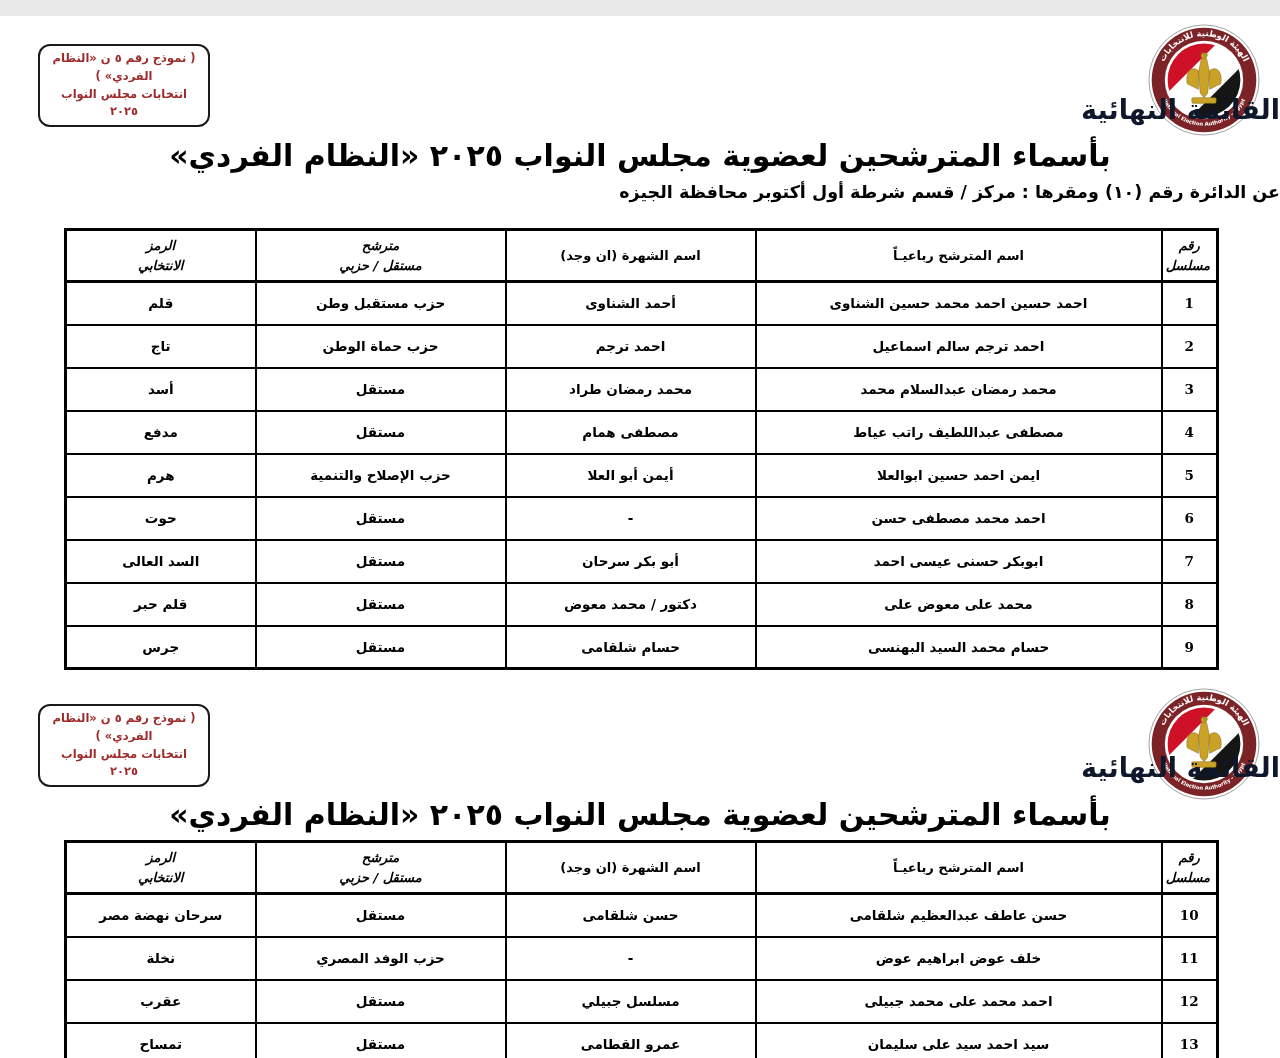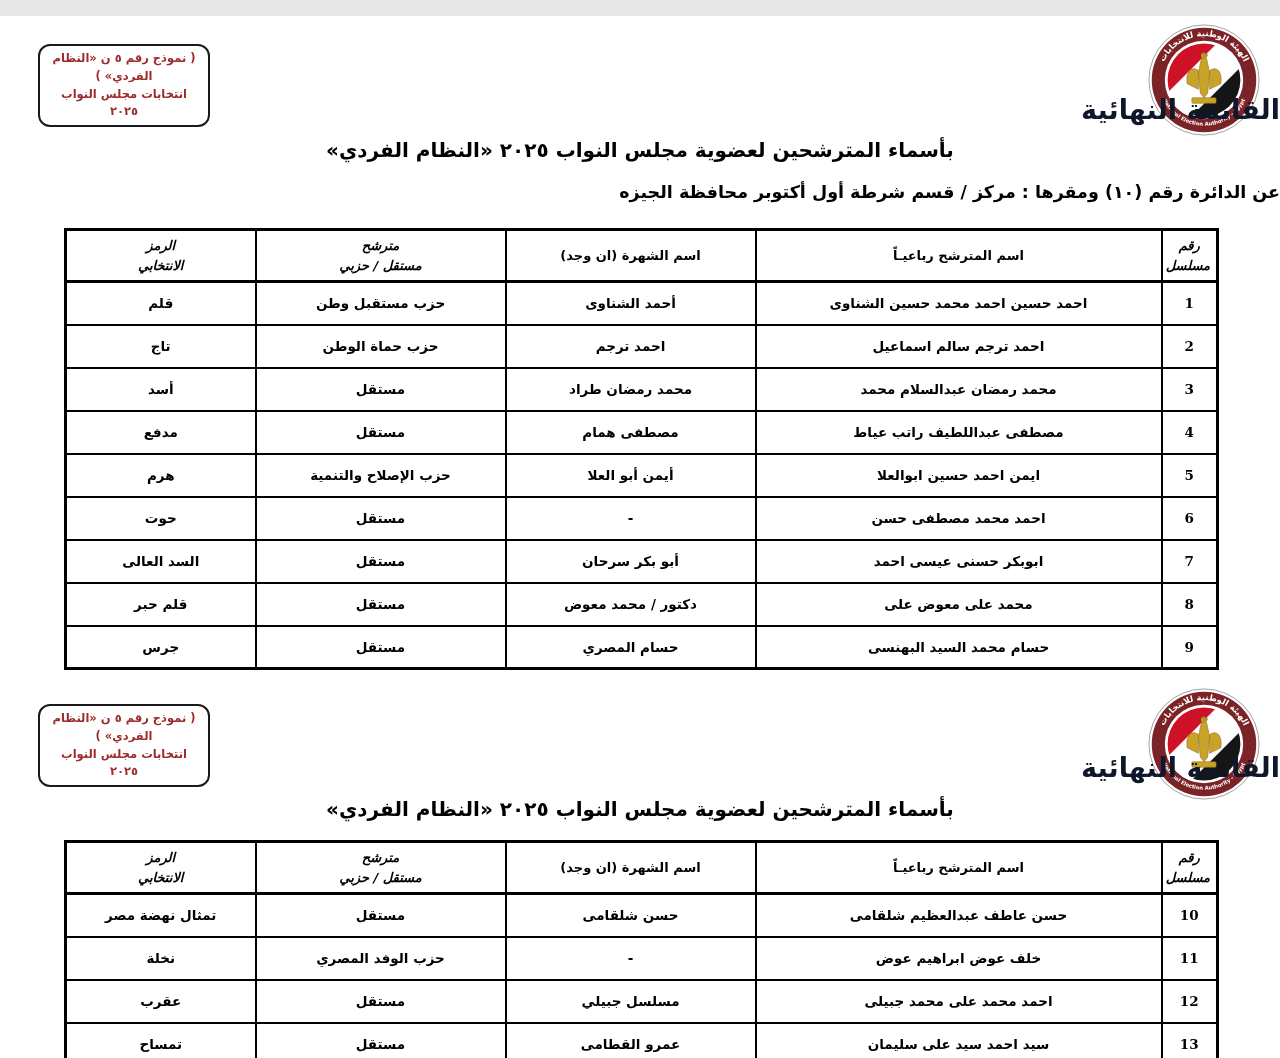--- a/index.html
+++ b/index.html
@@ -24,21 +24,21 @@
   .logo-2 { left:1148px; top:672px; }
   
   .title-red {
     position:absolute; left:0; width:100%; text-align:right;
     color:#0f172a; font-weight:bold; font-size:27px; direction:rtl;
   }
   .title-1 { top:78px; }
   .title-2 { top:736px; }
   .subtitle {
     position:absolute; left:0; width:100%; text-align:center;
-    color:#000; font-weight:bold; font-size:20px; direction:rtl;
+    color:#000; font-weight:bold; font-size:30px; direction:rtl;
   }
   .subtitle-1 { top:122px; }
   .subtitle-2 { top:781px; }
   .district-line {
     position:absolute; left:0; width:100%; top:166px; text-align:right;
     color:#000; font-weight:bold; font-size:17.5px; direction:rtl;
   }
   
   table.list {
     position:absolute; left:64px; width:1152px;
@@ -197,21 +197,21 @@
       <tr>
         <td class="serial-cell">8</td>
         <td>محمد على معوض على</td>
         <td>دكتور / محمد معوض</td>
         <td>مستقل</td>
         <td>قلم حبر</td>
       </tr>
       <tr>
         <td class="serial-cell">9</td>
         <td>حسام محمد السيد البهنسى</td>
-        <td>حسام المصري</td>
+        <td>حسام شلقامى</td>
         <td>مستقل</td>
         <td>جرس</td>
       </tr>
     </tbody>
   </table>
 
   <div class="stamp stamp-2">
     <div>( نموذج رقم ٥ ن «النظام الفردي» )</div>
     <div>انتخابات مجلس النواب ٢٠٢٥</div>
   </div>
@@ -248,21 +248,21 @@
           <span>الانتخابي</span>
         </th>
       </tr>
     </thead>
     <tbody>
       <tr>
         <td class="serial-cell">10</td>
         <td>حسن عاطف عبدالعظيم شلقامى</td>
         <td>حسن شلقامى</td>
         <td>مستقل</td>
-        <td>تمثال نهضة مصر</td>
+        <td>سرحان نهضة مصر</td>
       </tr>
       <tr>
         <td class="serial-cell">11</td>
         <td>خلف عوض ابراهيم عوض</td>
         <td>-</td>
         <td>حزب الوفد المصري</td>
         <td>نخلة</td>
       </tr>
       <tr>
         <td class="serial-cell">12</td>

